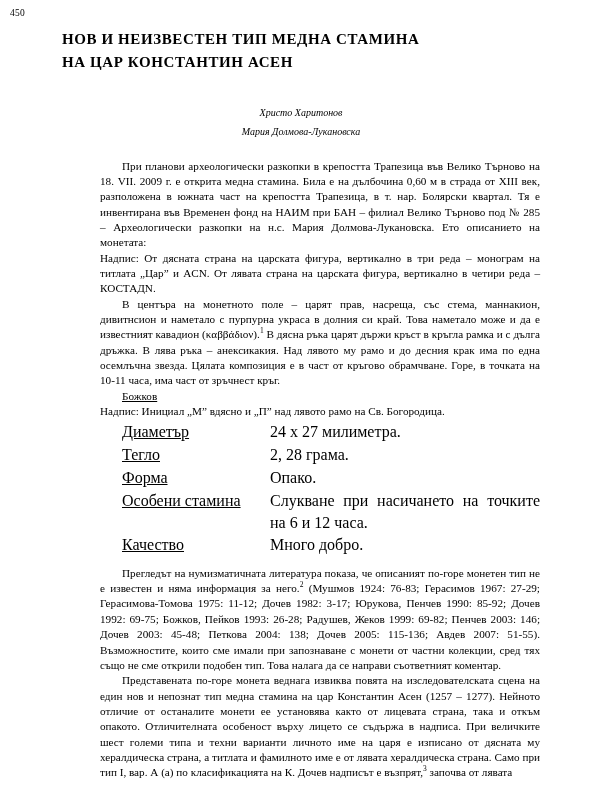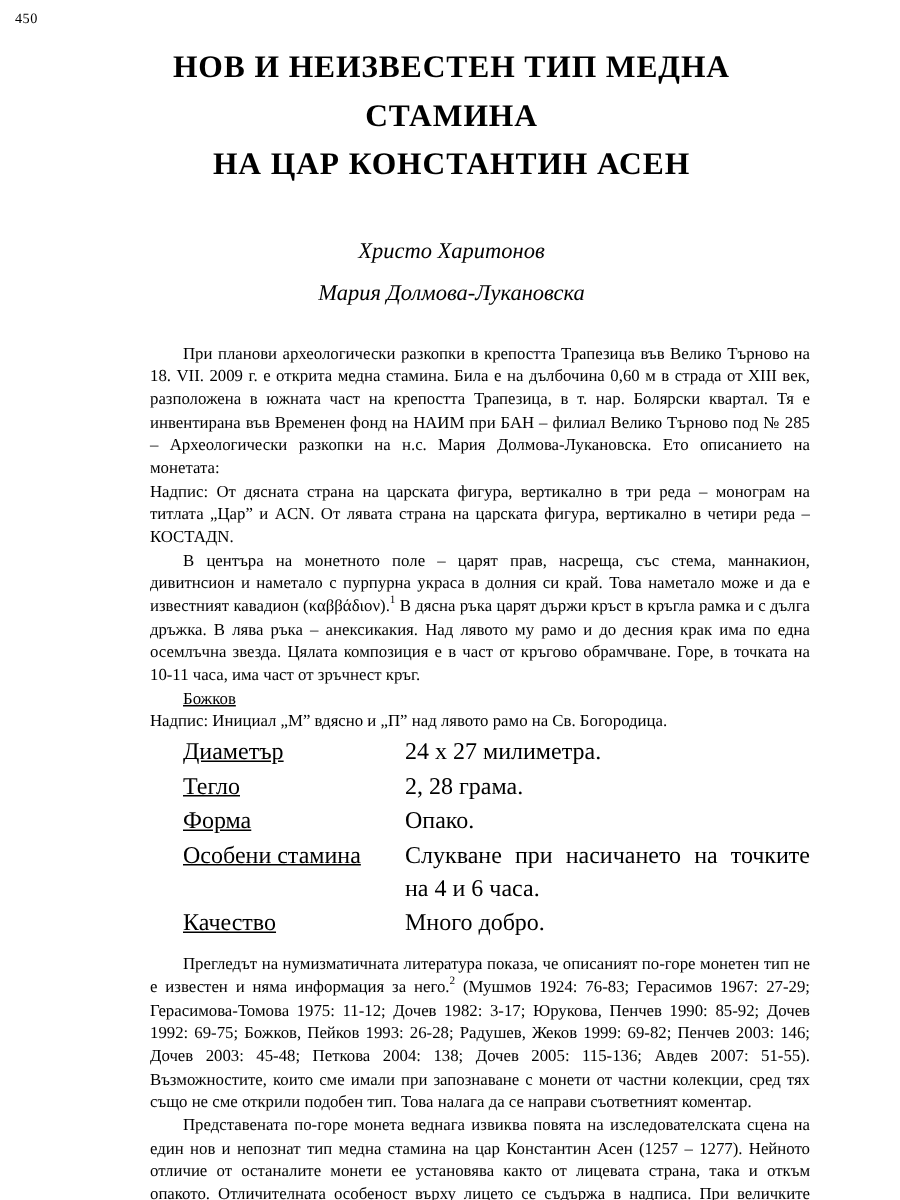--- a/index.html
+++ b/index.html
@@ -28,31 +28,31 @@
     font-size: 9.5px;
     letter-spacing: 0.3px;
   }
   .content {
     position: absolute;
     top: 28px;
     left: 62px;
     width: 478px;
   }
   h1.title {
-    font-size: 21px;
+    font-size: 15px;
     font-weight: bold;
-    text-align: center;
+    text-align: left;
     margin: 0;
     line-height: 1.55;
     letter-spacing: 0.6px;
     text-transform: uppercase;
   }
   .authors {
     text-align: center;
-    font-size: 15px;
+    font-size: 10px;
     font-style: italic;
     margin-top: 28px;
     line-height: 1.9;
   }
   .author-line {
     display: block;
   }
   .body-text {
     margin-top: 18px;
     font-size: 11.2px;
@@ -148,21 +148,21 @@
           <tr>
             <td class="key"><span>Тегло</span></td>
             <td class="val">2, 28 грама.</td>
           </tr>
           <tr>
             <td class="key"><span>Форма</span></td>
             <td class="val">Опако.</td>
           </tr>
           <tr>
             <td class="key"><span>Особени стамина</span></td>
-            <td class="val">Слукване при насичането на точките на 4 и 6 часа.</td>
+            <td class="val">Слукване при насичането на точките на 6 и 12 часа.</td>
           </tr>
           <tr>
             <td class="key"><span>Качество</span></td>
             <td class="val">Много добро.</td>
           </tr>
         </tbody>
       </table>
 
       <div class="gap"></div>
 

